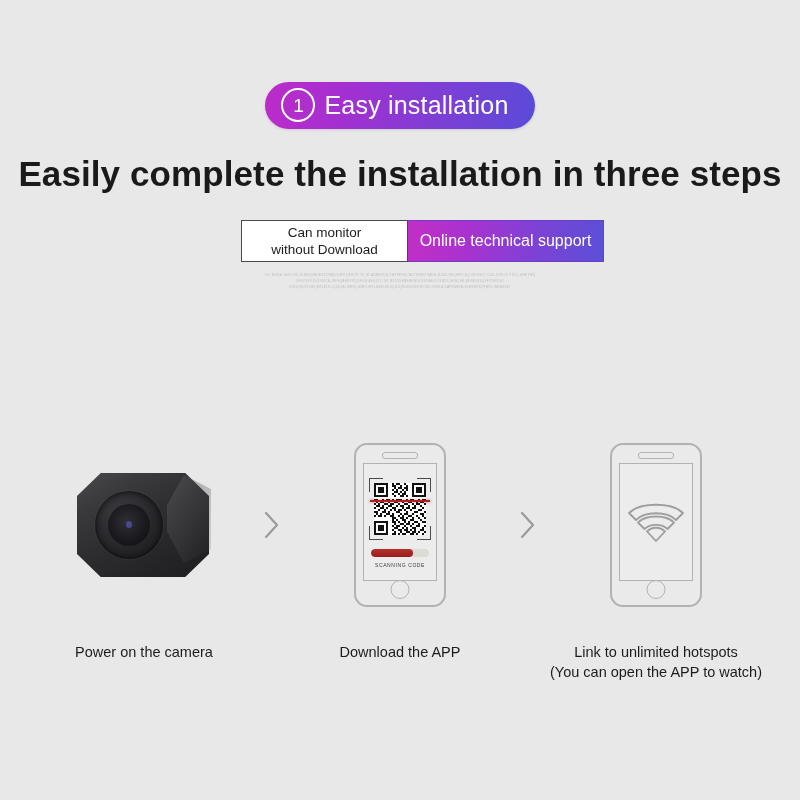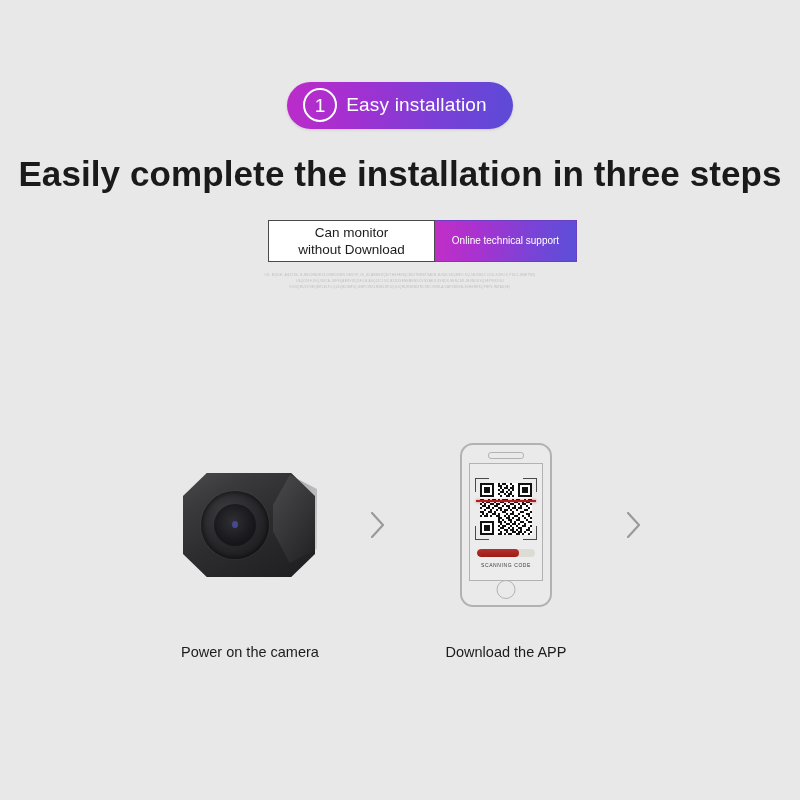--- a/index.html
+++ b/index.html
@@ -40,21 +40,21 @@
     color: #ffffff;
     font-size: 19px;
     line-height: 1;
     display: flex;
     align-items: center;
     justify-content: center;
     flex: 0 0 auto;
   }
   .badge-text {
     color: #ffffff;
-    font-size: 19px;
+    font-size: 25px;
     letter-spacing: 0.2px;
     white-space: nowrap;
   }
 
   
   .headline {
     text-align: center;
     font-size: 35px;
     color: #1a1a1a;
     margin-top: 25px;
@@ -81,25 +81,25 @@
     font-size: 13.5px;
     line-height: 1.28;
     color: #1c1c1c;
     box-sizing: border-box;
     padding: 0 8px;
   }
   .feature-box + .feature-box { border-left: none; }
   .fb-1 { width: 167px; }
   .fb-2 { width: 169px; }
   .fb-3 {
-    width: 142px;
+    width: 196px;
     background: linear-gradient(95deg, #c22ec6 0%, #a932cf 30%, #7a43d6 68%, #5b4fd8 100%);
     color: #ffffff;
     border-color: #6b3fc4;
-    font-size: 10px;
+    font-size: 16px;
   }
 
   
   .fineprint {
     margin: 11px auto 0;
     width: 350px;
     text-align: center;
     color: #b9b9b9;
     font-size: 3.2px;
     line-height: 1.85;
@@ -528,14 +528,35 @@
       <span>Download the APP</span>
     </div>
   </div>
 
   <div class="arrow">
     <svg class="chev" viewBox="0 0 18 30">
       <path d="M3 3 L14 15 L3 27" fill="none" stroke="#9a9a9a" stroke-width="2.2" stroke-linecap="round" stroke-linejoin="round"></path>
     </svg>
   </div>
 
+  <div class="step">
+    <div class="visual">
+      <div class="phone">
+        <div class="phone-speaker"></div>
+        <div class="phone-screen">
+          <svg class="wifi" viewBox="0 0 60 46">
+            <g fill="none" stroke="#9e9e9e" stroke-width="1.8" stroke-linejoin="round">
+              <path d="M3 14 C14 3, 46 3, 57 14 L50 21 C41 12, 19 12, 10 21 Z"></path>
+              <path d="M12 23.5 C20 15.5, 40 15.5, 48 23.5 L41.5 30 C36 24.5, 24 24.5, 18.5 30 Z"></path>
+              <path d="M21 32.5 C26 27.5, 34 27.5, 39 32.5 L30 42 Z"></path>
+            </g>
+          </svg>
+        </div>
+        <div class="phone-home"></div>
+      </div>
+    </div>
+    <div class="caption">
+      <span>Link to unlimited hotspots</span>
+      <span class="sub">(You can open the APP to watch)</span>
+    </div>
+  </div>
 
 </div>
 
 </body></html>

